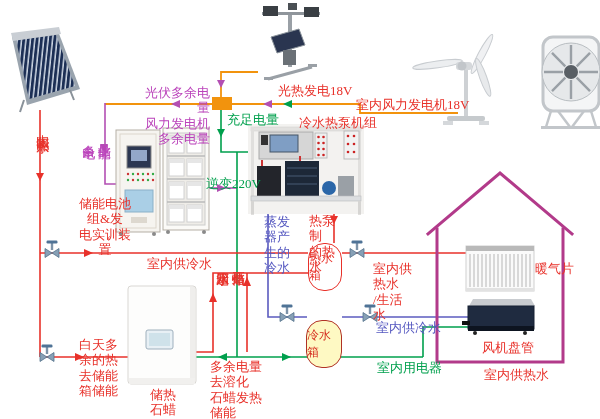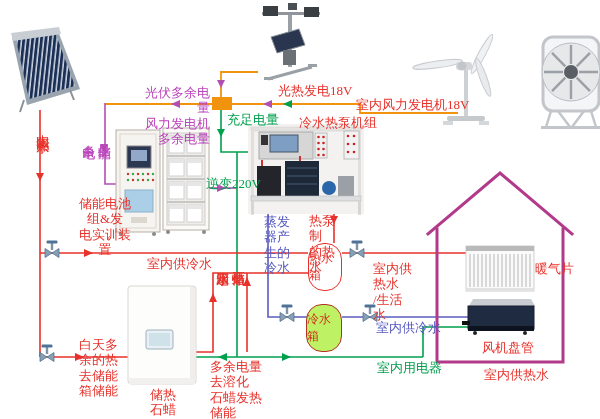--- a/index.html
+++ b/index.html
@@ -11,21 +11,21 @@
   .red{color:#e8312a}
   .green{color:#00a04d}
   .mag{color:#bb44bb}
   .blue{color:#5558c0}
   .v{writing-mode:vertical-rl;letter-spacing:1.5px}
   .vlr{writing-mode:vertical-lr;letter-spacing:1px}
   .ctr{text-align:center}
   .rt{text-align:right}
   .tank{position:absolute;border-radius:16px;display:flex;align-items:center;font-size:12px}
   .tank-hot{left:308px;top:243px;width:34px;height:48px;border:1.5px solid #e8312a;background:#fff;color:#e8312a}
-  .tank-cold{left:306px;top:304px;width:36px;height:48px;border:1.5px solid #b03226;background:#bef264;color:#d42a1e}
+  .tank-cold{left:306px;top:320px;width:36px;height:48px;border:1.5px solid #b03226;background:#fef9c3;color:#d42a1e}
 </style>
 </head>
 <body>
 
 <div class="canvas">
 
   <svg class="overlay" width="600" height="419" viewBox="0 0 600 419">
     <defs>
       <pattern id="tubes" width="4.4" height="8" patternUnits="userSpaceOnUse" patternTransform="rotate(6)">
         <rect width="4.4" height="8" fill="#1c2f55"></rect>

